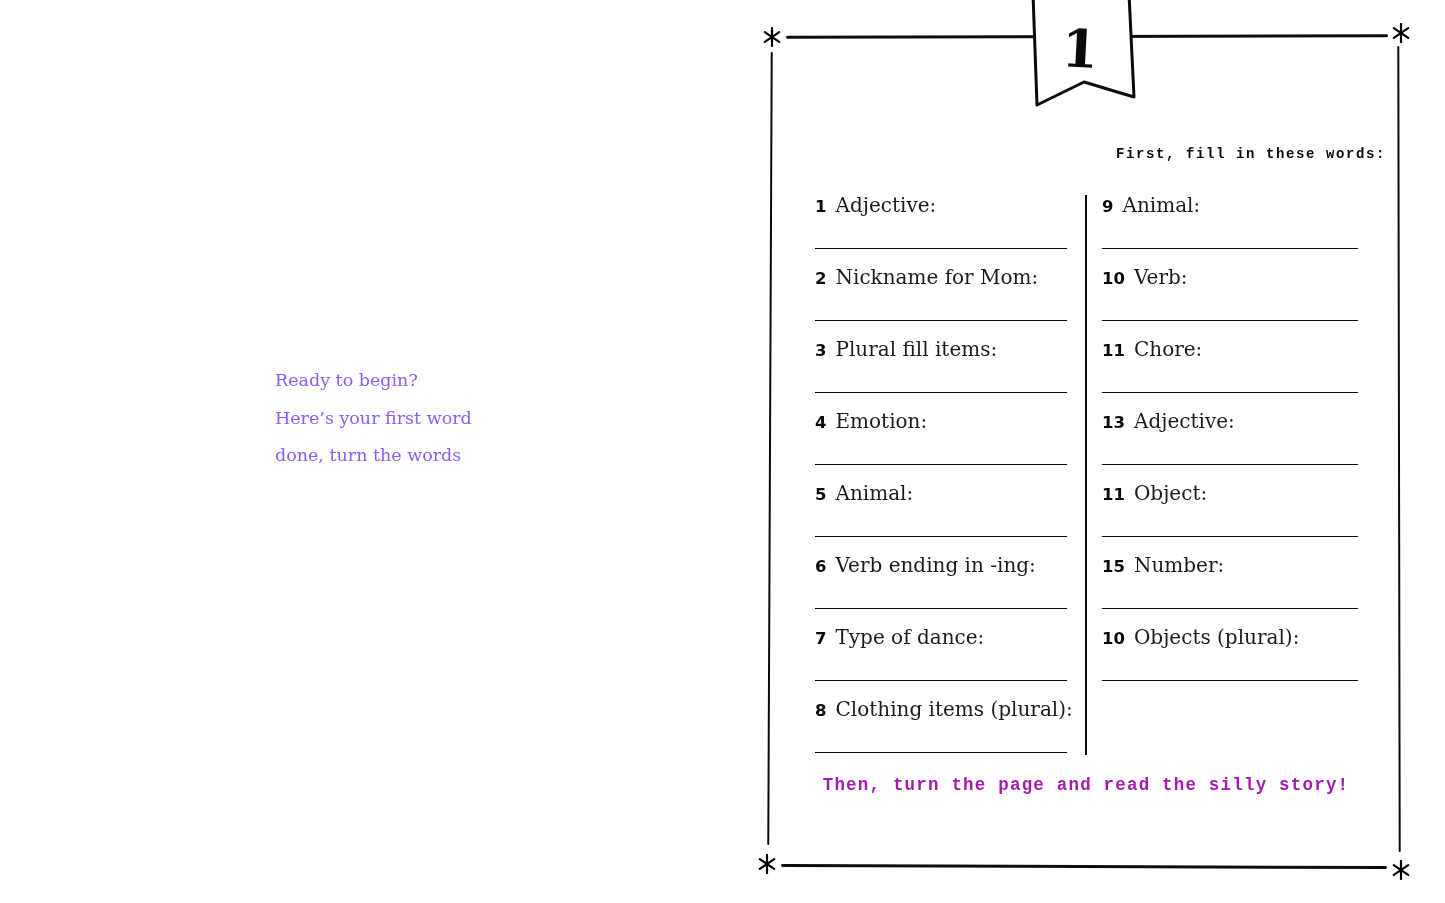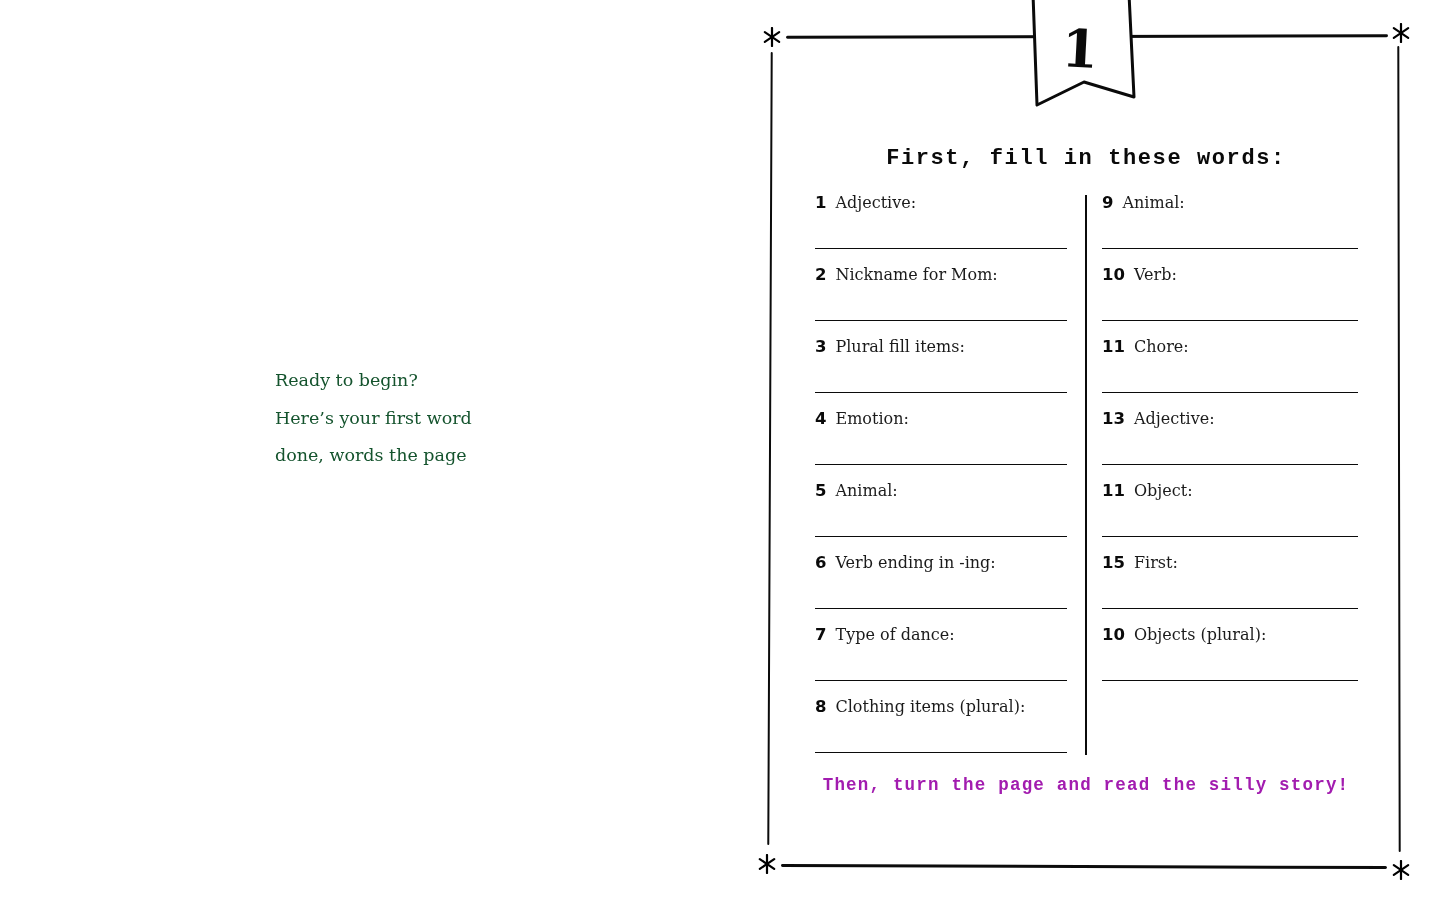--- a/index.html
+++ b/index.html
@@ -18,21 +18,21 @@
   }
 
   
   .intro {
     position: absolute;
     left: 275px;
     top: 362px;
     width: 220px;
     font-size: 17.5px;
     line-height: 37.6px;
-    color: #14532d;
+    color: #8b5cf6;
     font-family: "DejaVu Serif", serif;
   }
 
   
   .frame-line {
     position: absolute;
     background: #0b0b0b;
     border-radius: 2px;
   }
   .frame-top    { left: 786px; top: 35px;  width: 602px; height: 2.6px; transform: rotate(-0.15deg); }
@@ -67,24 +67,24 @@
     color: #0a0a0a;
     transform: rotate(3deg);
   }
 
   
   .ws-title {
     position: absolute;
     left: 786px;
     top: 146px;
     width: 600px;
-    text-align: center;
+    text-align: right;
     font-family: "Liberation Mono", "DejaVu Sans Mono", monospace;
     font-weight: bold;
-    font-size: 22px;
+    font-size: 14px;
     letter-spacing: 1.6px;
     color: #0a0a0a;
     white-space: nowrap;
   }
   .ws-footer {
     position: absolute;
     left: 786px;
     top: 775px;
     width: 600px;
     text-align: center;
@@ -115,21 +115,21 @@
     white-space: nowrap;
   }
   .num {
     font-family: "DejaVu Sans", "Liberation Sans", sans-serif;
     font-weight: bold;
     font-size: 16.5px;
     color: #0a0a0a;
   }
   .lbl {
     font-family: "DejaVu Serif", serif;
-    font-size: 16px;
+    font-size: 20px;
     color: #1b1b1b;
   }
   .blank {
     position: absolute;
     left: 0;
     right: 0;
     top: 55px;
     height: 0;
     border-top: 1.6px solid #0b0b0b;
   }
@@ -144,21 +144,21 @@
   }
 </style>
 </head>
 <body>
 
 <div class="canvas">
 
   <div class="intro">
     <div>Ready to begin?</div>
     <div>Here’s your first word</div>
-    <div>done, words the page</div>
+    <div>done, turn the words</div>
   </div>
 
   <div class="frame-line frame-top"></div>
   <div class="frame-line frame-bottom"></div>
   <div class="frame-line frame-left"></div>
   <div class="frame-line frame-right"></div>
 
   <svg class="corner-star" style="left:762px; top:27px;" viewBox="0 0 20 20">
     <g stroke="#000" stroke-width="2.2" stroke-linecap="round">
       <line x1="10" y1="1" x2="10" y2="19"></line>
@@ -290,21 +290,21 @@
     <div class="cell">
       <div class="cell-label">
         <span class="num">11</span>
         <span class="lbl">Object:</span>
       </div>
       <div class="blank"></div>
     </div>
     <div class="cell">
       <div class="cell-label">
         <span class="num">15</span>
-        <span class="lbl">First:</span>
+        <span class="lbl">Number:</span>
       </div>
       <div class="blank"></div>
     </div>
     <div class="cell">
       <div class="cell-label">
         <span class="num">10</span>
         <span class="lbl">Objects (plural):</span>
       </div>
       <div class="blank"></div>
     </div>

